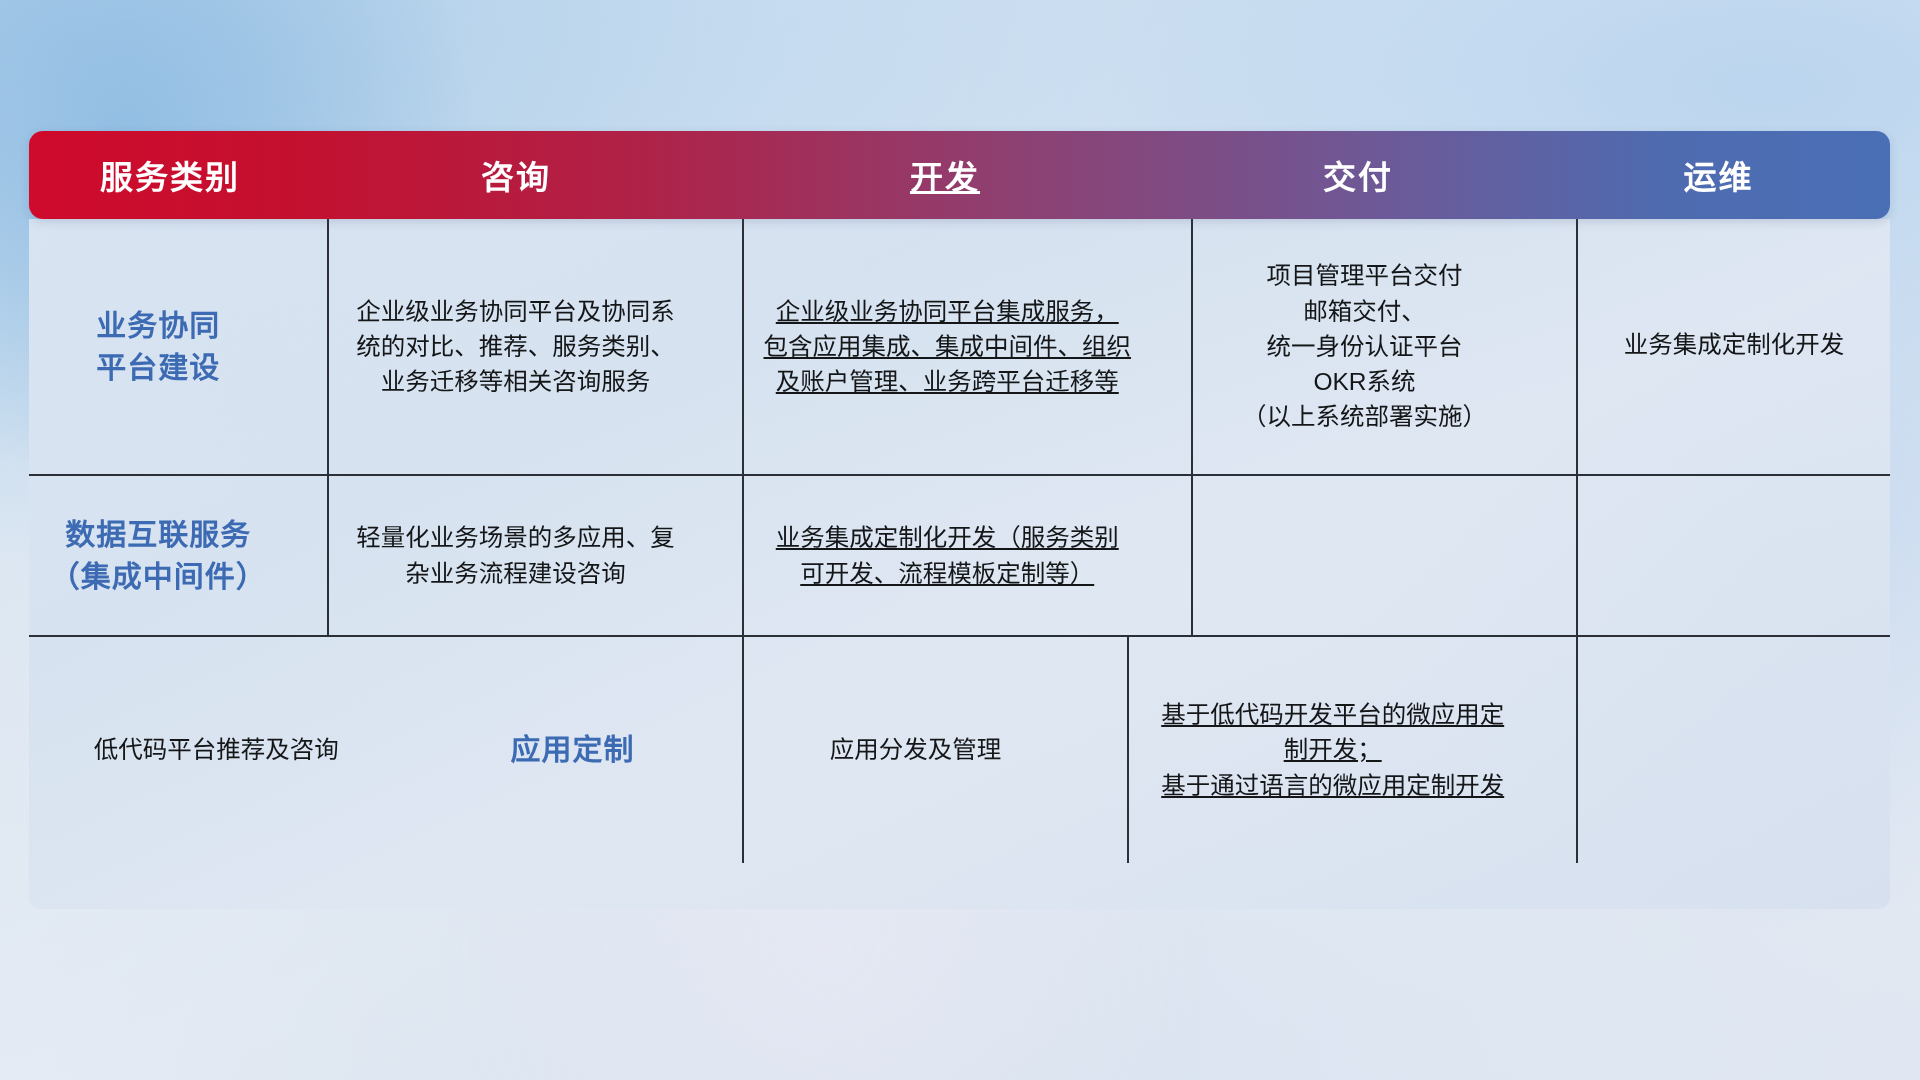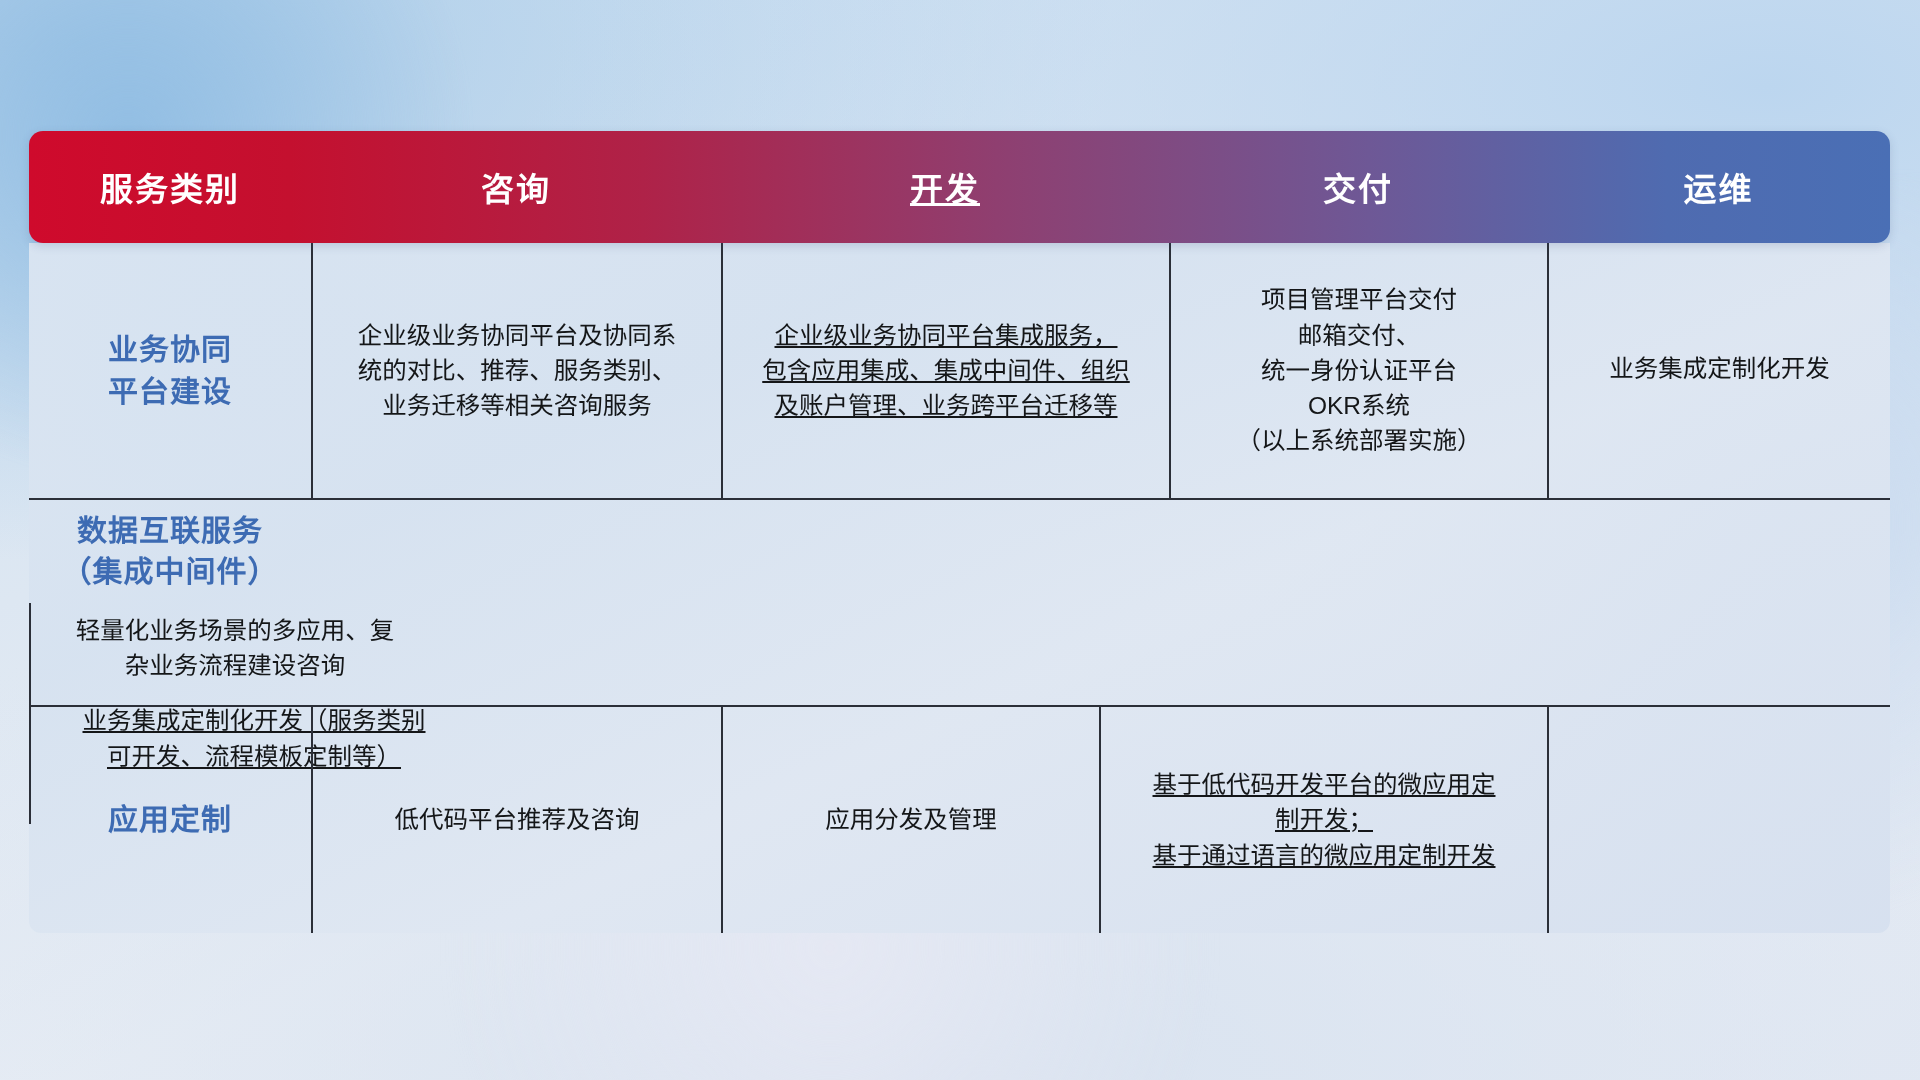--- a/index.html
+++ b/index.html
@@ -52,21 +52,21 @@
   #table-card {
     position: absolute;
     left: 29px;
     top: 131px;
     width: 1861px;
     height: 818px;
   }
 
   .table-header {
     display: flex;
-    height: 112px;
+    height: 88px;
     border-radius: 14px;
     overflow: hidden;
     background: linear-gradient(90deg,
         #cf0a2c 0%,
         #c4102f 14%,
         #af2248 33%,
         #8f3f70 52%,
         #6e5896 72%,
         #4f6bb0 88%,
         #4a6fb5 100%);
@@ -107,41 +107,41 @@
     display: flex;
     align-items: center;
     justify-content: center;
     text-align: center;
     padding: 10px 14px;
     color: #141618;
     font-size: 24.5px;
     line-height: 1.44;
     white-space: pre-line;
   }
-  .cell + .cell { border-left: 2px solid #2b2f38; }
+  .cell + .cell { border-left: 2px solid #2b2f38; margin-left: 40px; }
   .cell.no-rule { border-left: none; }
 
   .rowlabel {
     color: #3d6bb3;
     font-size: 30px;
     font-weight: 700;
     line-height: 1.38;
     letter-spacing: 1px;
     white-space: pre-line;
   }
 
   
   .c0 { width: 282px; }
   .c1 { width: 410px; }
   .c2 { width: 448px; text-decoration: underline; }
   .c3 { width: 378px; }
   .c4 { width: 343px; font-family: Liberation Mono, monospace; }
 
   .r0 { height: 255px; }
-  .r1 { height: 207px; flex-direction: column; }
+  .r1 { height: 161px; }
   .r2 { height: 228px; }
 </style>
 </head>
 <body>
 
 <div id="bg-base"></div>
 <div id="bg-glow-left"></div>
 <div id="bg-glow-right"></div>
 <div id="bg-glow-bottom"></div>
 
@@ -179,22 +179,22 @@
 （集成中间件）</div>
       <div class="cell c1">轻量化业务场景的多应用、复
 杂业务流程建设咨询</div>
       <div class="cell c2">业务集成定制化开发（服务类别
 可开发、流程模板定制等）</div>
       <div class="cell c3"></div>
       <div class="cell c4"></div>
     </div>
 
     <div class="row r2">
+      <div class="cell c1">低代码平台推荐及咨询</div>
       <div class="cell c0 no-rule rowlabel">应用定制</div>
-      <div class="cell c1">低代码平台推荐及咨询</div>
       <div class="cell c3">应用分发及管理</div>
       <div class="cell c2">基于低代码开发平台的微应用定
 制开发；
 基于通过语言的微应用定制开发</div>
       <div class="cell c4"></div>
     </div>
 
   </div>
 </div>
 

